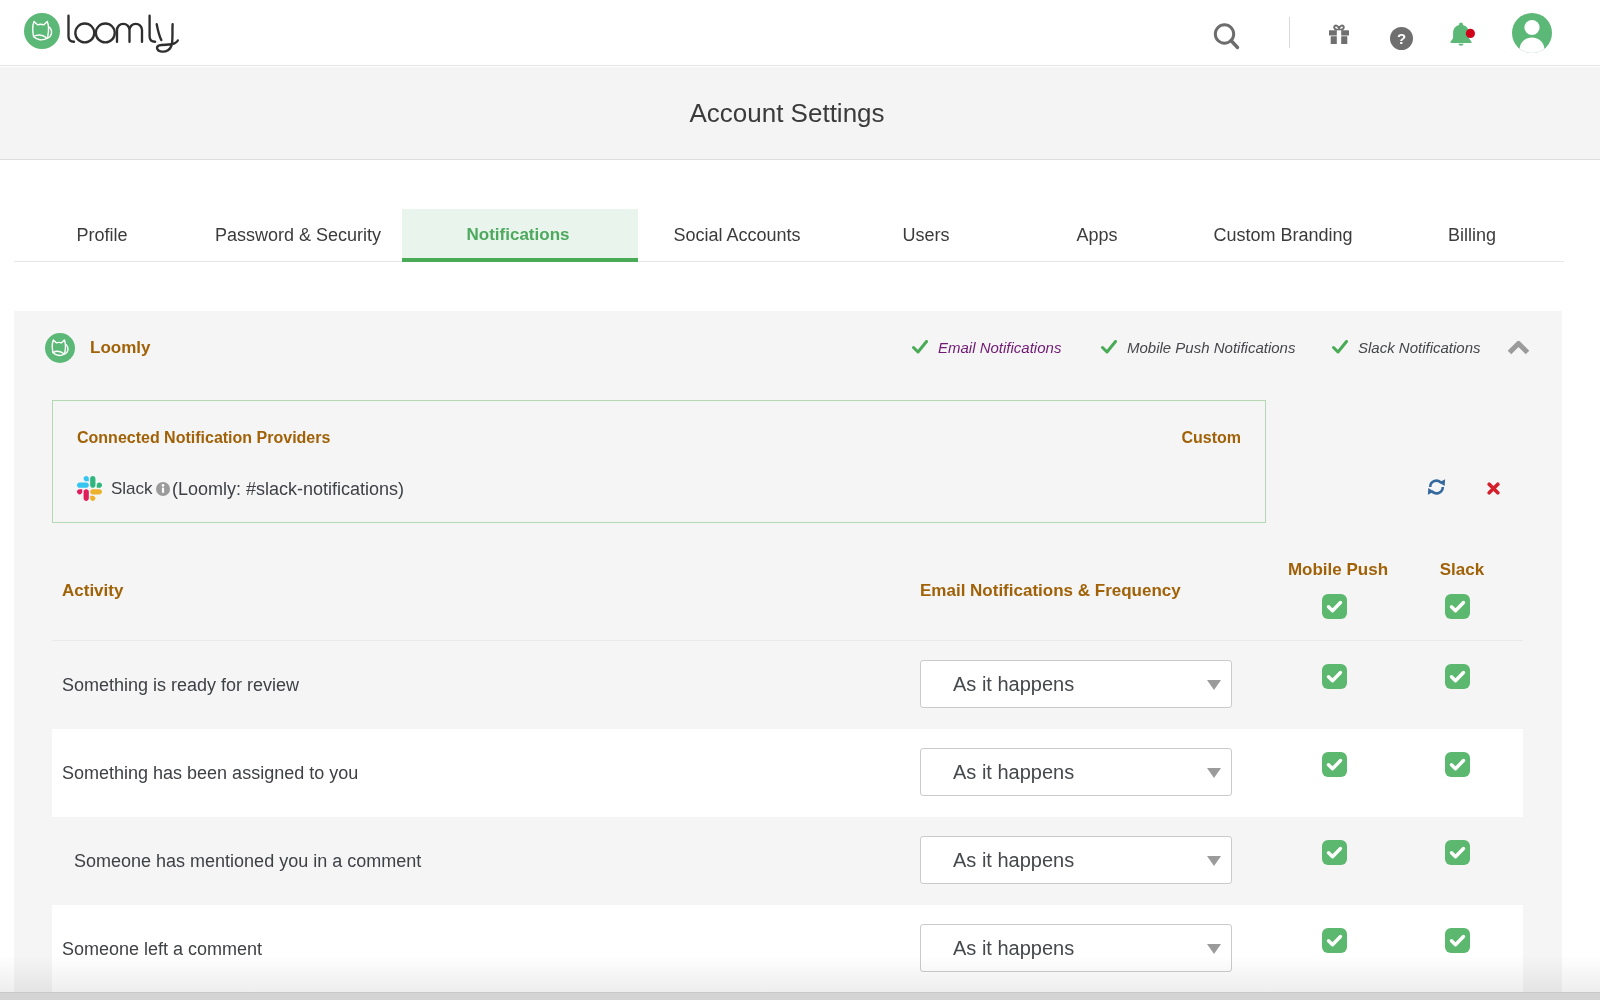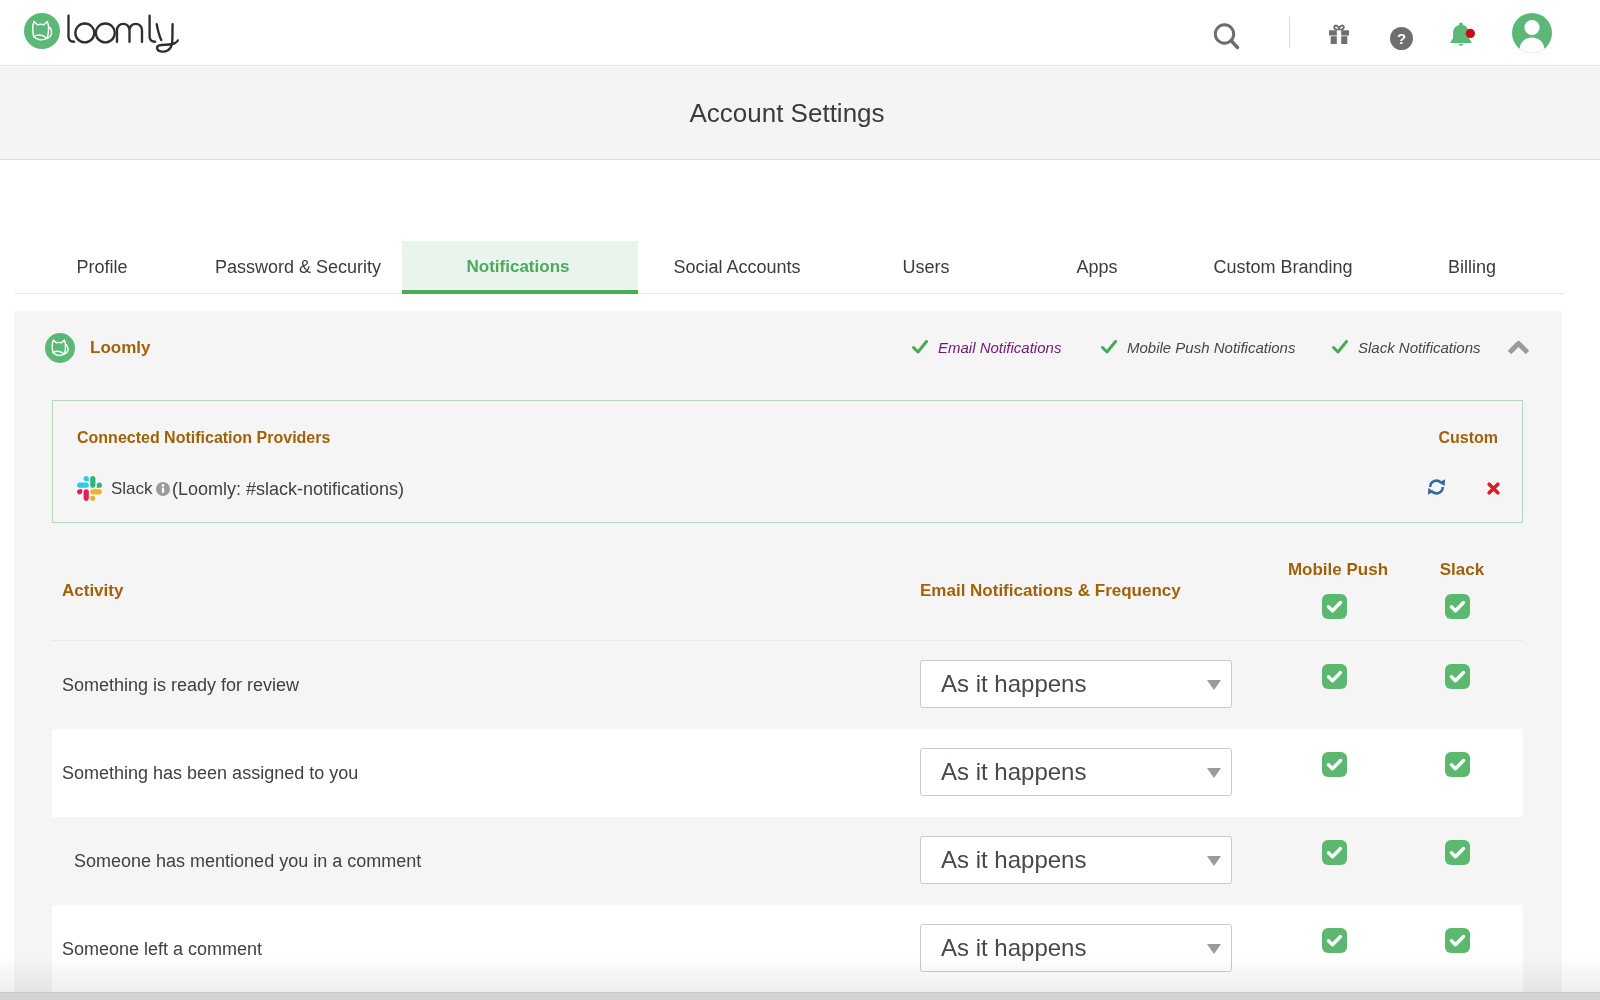--- a/index.html
+++ b/index.html
@@ -8,42 +8,42 @@
   .abs { position:absolute; }
   
   #hdr { position:absolute; left:0; top:0; width:1600px; height:66px; background:#fff;
          border-bottom:1px solid #e4e4e4; }
   
   #band { position:absolute; left:0; top:67px; width:1600px; height:93px; background:#f4f4f4;
           border-bottom:1px solid #dedede; }
   #band .t { position:absolute; top:50%; left:787px; transform:translate(-50%,-50%);
              font-size:26px; color:#3b3b3b; }
   
-  #tabs { position:absolute; left:0; top:161px; width:1600px; height:101px; background:#fff;margin-top:32px; }
+  #tabs { position:absolute; left:0; top:161px; width:1600px; height:101px; background:#fff; }
   #tabs .line { position:absolute; left:14px; top:100px; width:1550px; height:1px; background:#e7e7e7; }
   #tabs .tab { position:absolute; top:74px; transform:translate(-50%,-50%); font-size:18px;
                color:#3b3b3b; white-space:nowrap; }
   #tabs .activebg { position:absolute; left:402px; top:48px; width:236px; height:53px;
                     background:#e9f4ec; }
   #tabs .underline { position:absolute; left:402px; top:97px; width:236px; height:4px;
                      background:#4aab56; }
   #tabs .tab.act { color:#4ca95d; font-weight:bold; font-size:17px; }
   
   #card { position:absolute; left:14px; top:311px; width:1548px; height:689px; background:#f5f5f6; }
   .bold { font-weight:bold; color:#a16207; }
   .vcent { position:absolute; transform:translateY(-50%); white-space:nowrap; }
   .hcent { position:absolute; transform:translate(-50%,-50%); white-space:nowrap; }
   
-  #pbox { position:absolute; left:38px; top:89px; width:1471px; height:123px;
+  #pbox { position:absolute; left:38px; top:89px; width:1214px; height:123px;
           border:1px solid #b2d8b4; }
   
   .sel { position:absolute; width:312px; height:48px; background:#fff; border:1px solid #cbcbcb;
          border-radius:3px; }
-  .sel .txt { position:absolute; left:20px; top:50%; transform:translateY(-50%);
-              font-size:24px; color:#45484c; }
+  .sel .txt { position:absolute; left:32px; top:50%; transform:translateY(-50%);
+              font-size:20px; color:#45484c; }
   .sel .car { position:absolute; right:10px; top:19px; width:0; height:0;
               border-left:7px solid transparent; border-right:7px solid transparent;
               border-top:10px solid #9b9b9b; }
   
   .cb { position:absolute; width:25px; height:25px; background:#5cb86e; border-radius:6px; }
   .cb svg { position:absolute; left:0; top:0; }
   .rowtxt { font-size:18px; color:#3f4145; }
   .white-row { position:absolute; left:38px; width:1471px; height:88px; background:#fff; }
 </style>
 </head>

